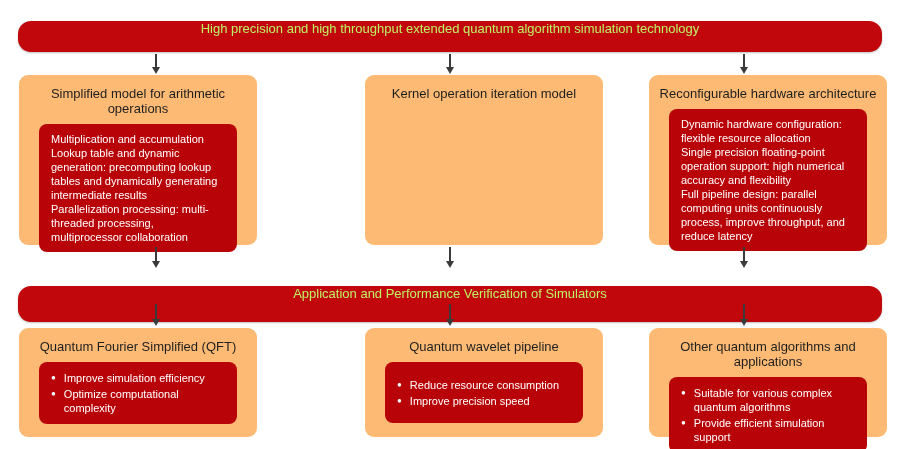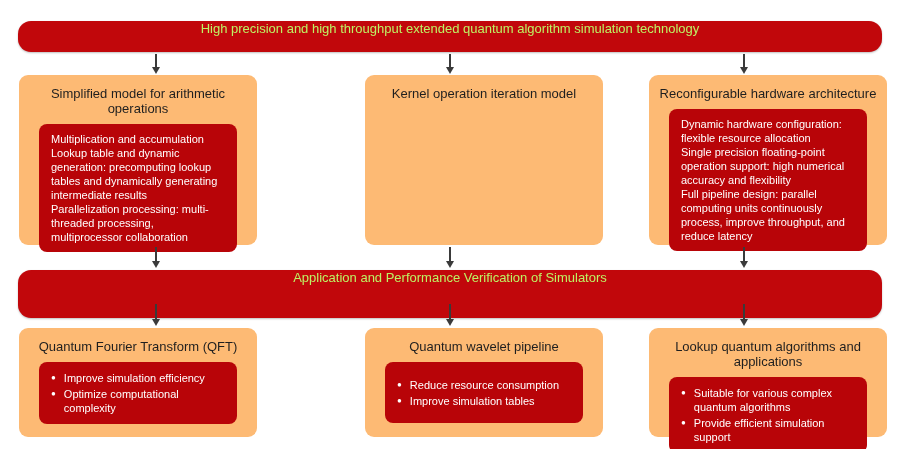--- a/index.html
+++ b/index.html
@@ -12,21 +12,21 @@
   .canvas { position: relative; width: 900px; height: 449px; background: #fff; }
 
   .banner {
     position: absolute; left: 18px; width: 864px;
     background: #C1070B; border-radius: 13px;
     display: flex; align-items: flex-start; justify-content: center;
     color: #bef264; font-size: 13px;
     box-shadow: 0 1px 2px rgba(0,0,0,0.25);
   }
   .banner.top { top: 21px; height: 31px; }
-  .banner.middle { top: 270px; height: 48px; }
+  .banner.middle { top: 286px; height: 36px; }
 
   .arrow {
     position: absolute; width: 12px;
     display: flex; flex-direction: column; align-items: center;
   }
   .arrow .shaft { width: 1.5px; flex: 1; background: #3a3a3a; }
   .arrow .head {
     width: 0; height: 0;
     border-left: 4.5px solid transparent;
     border-right: 4.5px solid transparent;
@@ -132,21 +132,21 @@
   <div class="arrow r3 c2">
       <div class="shaft"></div>
       <div class="head"></div>
     </div>
   <div class="arrow r3 c3">
       <div class="shaft"></div>
       <div class="head"></div>
     </div>
 
   <div class="card botrow col1">
-    <div class="title">Quantum Fourier Transform (QFT)</div>
+    <div class="title">Quantum Fourier Simplified (QFT)</div>
     <div class="inner">
       <div class="bullet-row">
         <span class="dot">●</span>
         <span>Improve simulation efficiency</span>
       </div>
       <div class="bullet-row">
         <span class="dot">●</span>
         <span>Optimize computational complexity</span>
       </div>
     </div>
@@ -154,27 +154,27 @@
 
   <div class="card botrow col2">
     <div class="title">Quantum wavelet pipeline</div>
     <div class="inner">
       <div class="bullet-row">
         <span class="dot">●</span>
         <span>Reduce resource consumption</span>
       </div>
       <div class="bullet-row">
         <span class="dot">●</span>
-        <span>Improve simulation tables</span>
+        <span>Improve precision speed</span>
       </div>
     </div>
   </div>
 
   <div class="card botrow col3">
-    <div class="title">Lookup quantum algorithms and  applications</div>
+    <div class="title">Other quantum algorithms and  applications</div>
     <div class="inner">
       <div class="bullet-row">
         <span class="dot">●</span>
         <span>Suitable for various complex quantum algorithms</span>
       </div>
       <div class="bullet-row">
         <span class="dot">●</span>
         <span>Provide efficient simulation support</span>
       </div>
     </div>

